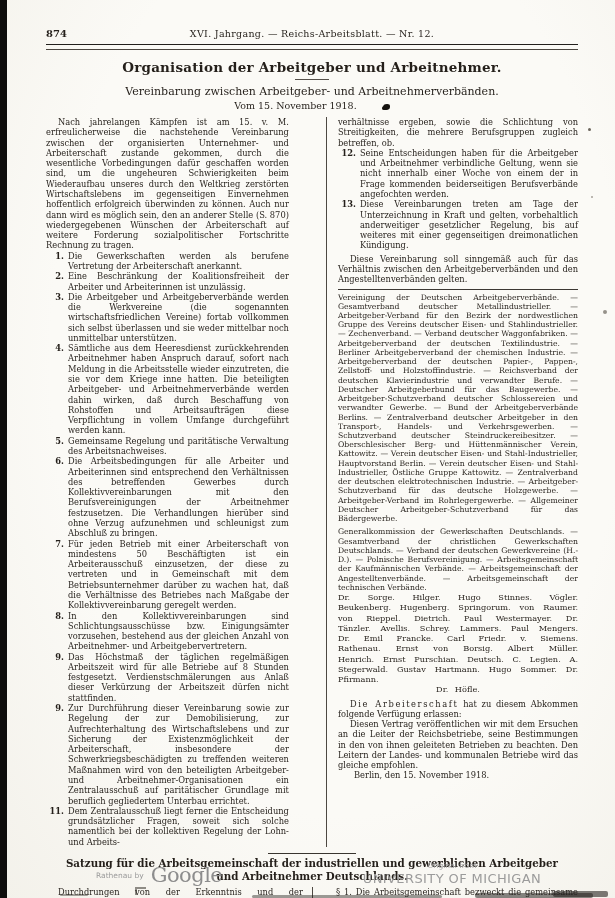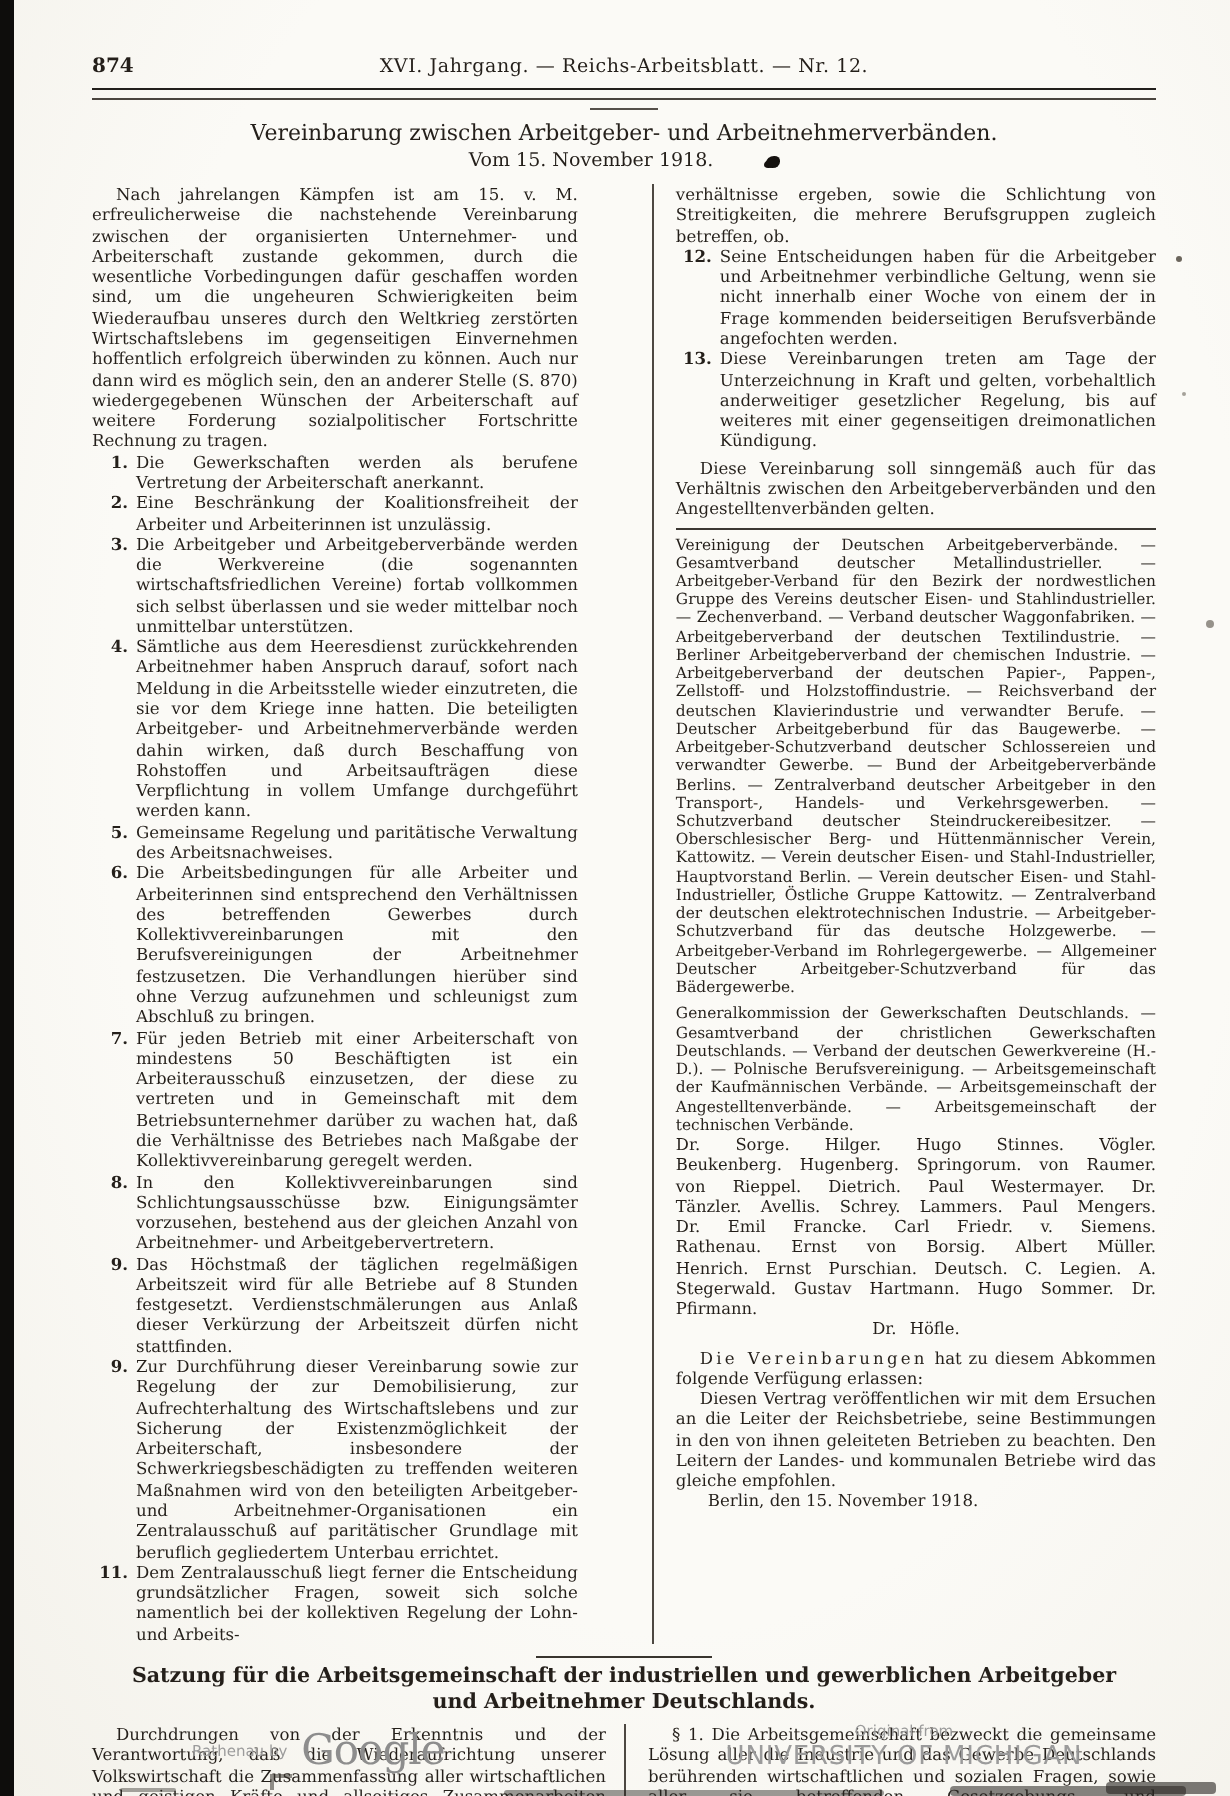--- a/index.html
+++ b/index.html
@@ -62,20 +62,21 @@
 
   <div class="content">
 
     <div class="hdr-row">
       <span class="pageno">874</span>
       <span class="jhdr">XVI. Jahrgang. — Reichs-Arbeitsblatt. — Nr. 12.</span>
       <span class="hdr-spacer"></span>
     </div>
     <div class="dbl-rule"></div>
 
+    <div class="sec-title">Organisation der Arbeitgeber und Arbeitnehmer.</div>
     <div class="short-rule"></div>
     <div class="art-title">Vereinbarung zwischen Arbeitgeber- und Arbeitnehmerverbänden.</div>
     <div class="art-date">
       <span>Vom 15. November 1918.</span><span class="ink-blot"></span>
     </div>
 
     <div class="cols">
       <div class="col-l">
         <p class="para">Nach jahrelangen Kämpfen ist am 15. v. M. erfreulicherweise die nachstehende Vereinbarung zwischen der organisierten Unternehmer- und Arbeiterschaft zustande gekommen, durch die wesentliche Vorbedingungen dafür geschaffen worden sind, um die ungeheuren Schwierigkeiten beim Wiederaufbau unseres durch den Weltkrieg zerstörten Wirtschaftslebens im gegenseitigen Einvernehmen hoffentlich erfolgreich überwinden zu können. Auch nur dann wird es möglich sein, den an anderer Stelle (S. 870) wiedergegebenen Wünschen der Arbeiterschaft auf weitere Forderung sozialpolitischer Fortschritte Rechnung zu tragen.</p>
         <div class="item">
@@ -134,21 +135,21 @@
             <span class="inum">13.</span>
             <span class="itext">Diese Vereinbarungen treten am Tage der Unterzeichnung in Kraft und gelten, vorbehaltlich anderweitiger gesetzlicher Regelung, bis auf weiteres mit einer gegenseitigen dreimonatlichen Kündigung.</span>
           </div>
         <p class="para mt3">Diese Vereinbarung soll sinngemäß auch für das Verhältnis zwischen den Arbeitgeberverbänden und den Angestelltenverbänden gelten.</p>
         <div class="rule-thin"></div>
         <p class="small-print">Vereinigung der Deutschen Arbeitgeberverbände. — Gesamtverband deutscher Metallindustrieller. — Arbeitgeber-Verband für den Bezirk der nordwestlichen Gruppe des Vereins deutscher Eisen- und Stahlindustrieller. — Zechenverband. — Verband deutscher Waggonfabriken. — Arbeitgeberverband der deutschen Textilindustrie. — Berliner Arbeitgeberverband der chemischen Industrie. — Arbeitgeberverband der deutschen Papier-, Pappen-, Zellstoff- und Holzstoffindustrie. — Reichsverband der deutschen Klavierindustrie und verwandter Berufe. — Deutscher Arbeitgeberbund für das Baugewerbe. — Arbeitgeber-Schutzverband deutscher Schlossereien und verwandter Gewerbe. — Bund der Arbeitgeberverbände Berlins. — Zentralverband deutscher Arbeitgeber in den Transport-, Handels- und Verkehrsgewerben. — Schutzverband deutscher Steindruckereibesitzer. — Oberschlesischer Berg- und Hüttenmännischer Verein, Kattowitz. — Verein deutscher Eisen- und Stahl-Industrieller, Hauptvorstand Berlin. — Verein deutscher Eisen- und Stahl-Industrieller, Östliche Gruppe Kattowitz. — Zentralverband der deutschen elektrotechnischen Industrie. — Arbeitgeber-Schutzverband für das deutsche Holzgewerbe. — Arbeitgeber-Verband im Rohrlegergewerbe. — Allgemeiner Deutscher Arbeitgeber-Schutzverband für das Bädergewerbe.</p>
         <p class="small-print mt4">Generalkommission der Gewerkschaften Deutschlands. — Gesamtverband der christlichen Gewerkschaften Deutschlands. — Verband der deutschen Gewerkvereine (H.-D.). — Polnische Berufsvereinigung. — Arbeitsgemeinschaft der Kaufmännischen Verbände. — Arbeitsgemeinschaft der Angestelltenverbände. — Arbeitsgemeinschaft der technischen Verbände.</p>
         <p class="names mt5">Dr. Sorge. Hilger. Hugo Stinnes. Vögler. Beukenberg. Hugenberg. Springorum. von Raumer. von Rieppel. Dietrich. Paul Westermayer. Dr. Tänzler. Avellis. Schrey. Lammers. Paul Mengers. Dr. Emil Francke. Carl Friedr. v. Siemens. Rathenau. Ernst von Borsig. Albert Müller. Henrich. Ernst Purschian. Deutsch. C. Legien. A. Stegerwald. Gustav Hartmann. Hugo Sommer. Dr. Pfirmann.</p>
         <p class="names center">Dr. Höfle.</p>
         <p class="para mt4">
-          <span class="spaced">Die Vereinbarungen</span><span> hat zu diesem Abkommen folgende Verfügung erlassen:</span>
+          <span class="spaced">Die Arbeiterschaft</span><span> hat zu diesem Abkommen folgende Verfügung erlassen:</span>
         </p>
         <p class="para">Diesen Vertrag veröffentlichen wir mit dem Ersuchen an die Leiter der Reichsbetriebe, seine Bestimmungen in den von ihnen geleiteten Betrieben zu beachten. Den Leitern der Landes- und kommunalen Betriebe wird das gleiche empfohlen.</p>
         <p class="place-date mt3">Berlin, den 15. November 1918.</p>
       </div>
     </div>
 
     <div class="sec2-rule"></div>
     <div class="satzung-title">Satzung für die Arbeitsgemeinschaft der industriellen und gewerblichen Arbeitgeber und Arbeitnehmer Deutschlands.</div>
 
     <div class="cols2">

